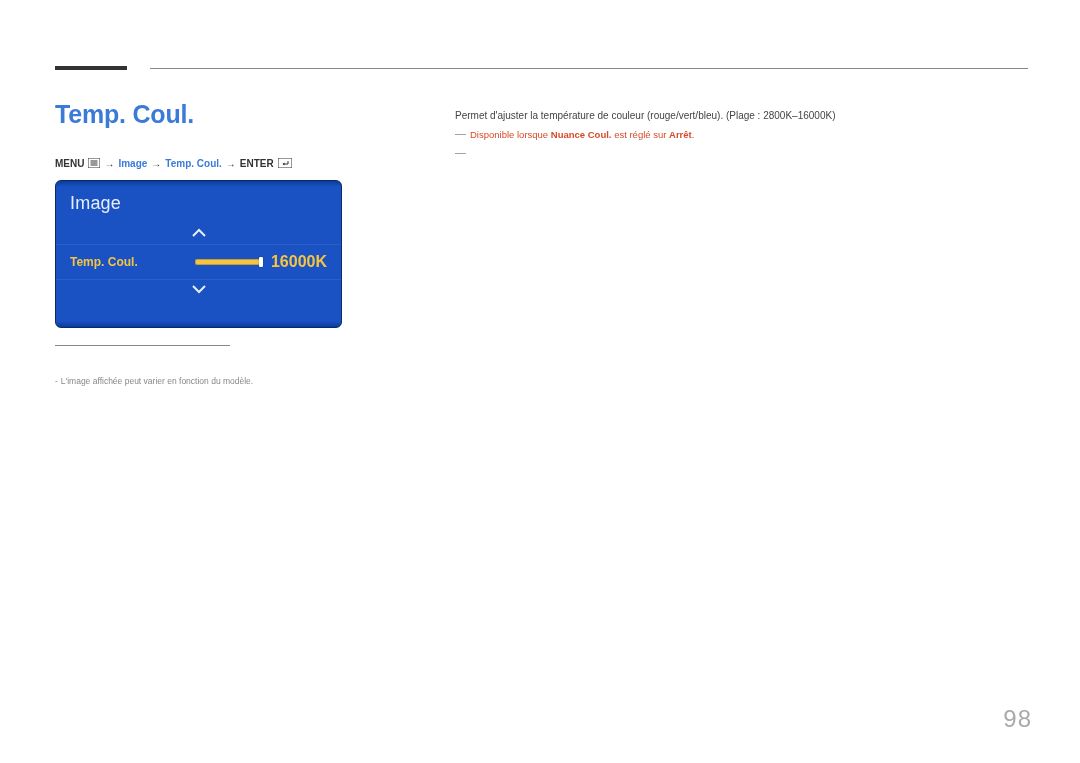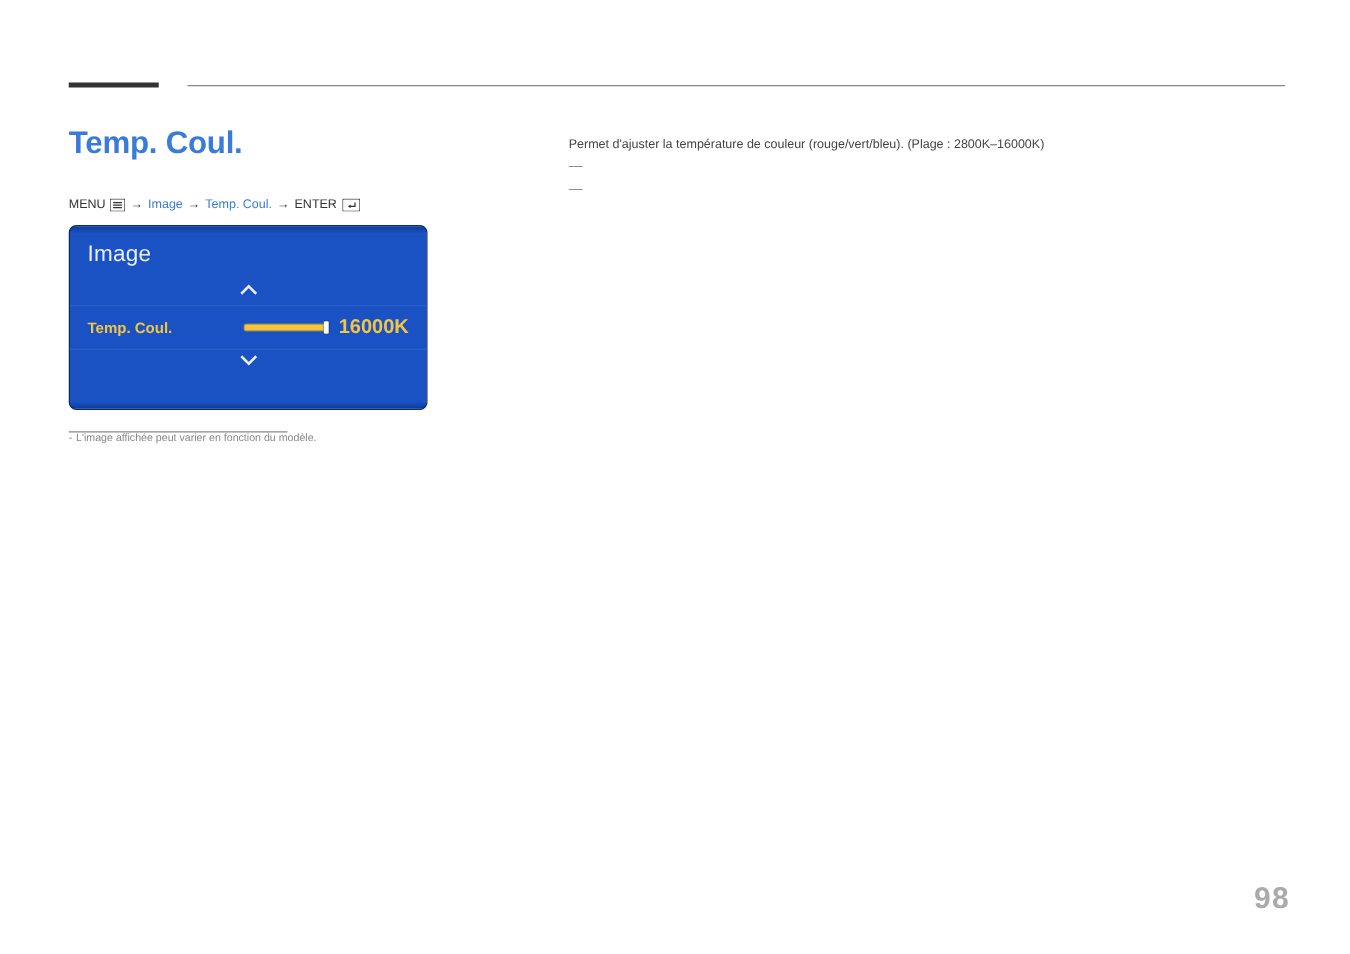--- a/index.html
+++ b/index.html
@@ -39,23 +39,23 @@
     font-weight: bold;
     color: #3a7ad9;
     letter-spacing: -0.2px;
   }
   .nav-line {
     position: absolute;
     top: 158px;
     left: 55px;
     font-size: 10px;
     color: #333;
-    font-weight: normal;
+    font-weight: bold;
     display: flex;
-    align-items: flex-end;
+    align-items: flex-start;
     gap: 4px;
   }
   .nav-line .acc { color: #3a7ad9; }
   .nav-icon {
     display: inline-flex;
     vertical-align: middle;
   }
   .menu-box {
     position: absolute;
     top: 180px;
@@ -122,21 +122,21 @@
   .footnote-rule {
     position:absolute;
     top: 345px;
     left: 55px;
     width: 175px;
     height: 1px;
     background: #888;
   }
   .footnote {
     position:absolute;
-    top: 345px;
+    top: 376px;
     left: 55px;
     font-size: 8.5px;
     color: #888;
   }
   .footnote .dash {
     color:#888;
     margin-right:3px;
   }
   .desc {
     position:absolute;
@@ -160,21 +160,21 @@
     margin-right:4px;
     line-height:1.6;
   }
   .note-line .bold { font-weight:bold; }
   .page-num {
     position:absolute;
     bottom: 30px;
     right: 48px;
     font-size: 24px;
     color: #aaa;
-    font-weight: 700;
+    font-weight: 400;
     letter-spacing: 1px;
   }
 </style>
 </head>
 <body>
 
 <div class="header-accent"></div>
 <div class="header-rule"></div>
 
 <div class="title">Temp. Coul.</div>
@@ -229,19 +229,22 @@
 
 <div class="footnote-rule"></div>
 <div class="footnote">
   <span class="dash">-</span><span>L'image affichée peut varier en fonction du modèle.</span>
 </div>
 
 <div class="desc">
   <div>Permet d'ajuster la température de couleur (rouge/vert/bleu). (Plage : 2800K–16000K)</div>
   <div class="note-line">
     <span class="marker">―</span>
+    <span>
+      <span>Disponible lorsque </span><span class="bold">Nuance Coul.</span><span> est réglé sur </span><span class="bold">Arrêt</span><span>.</span>
+    </span>
   </div>
   <div class="note-line">
     <span class="marker">―</span>
   </div>
 </div>
 
 <div class="page-num">98</div>
 
 </body></html>

